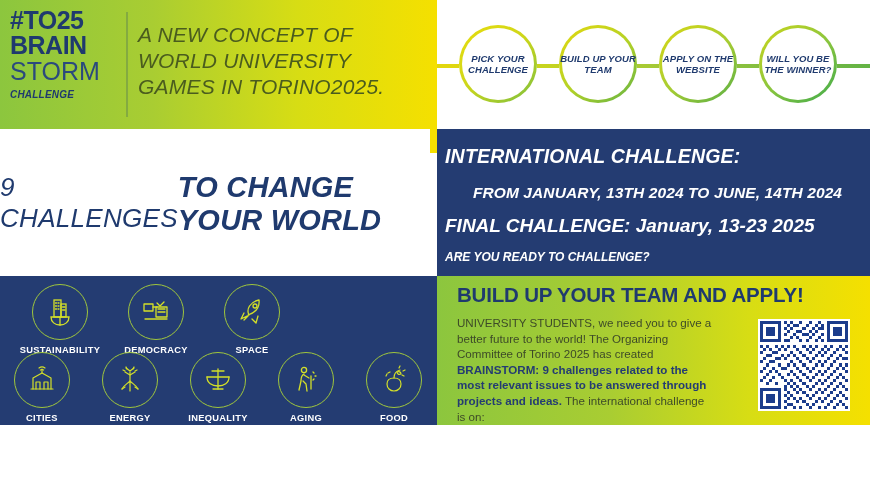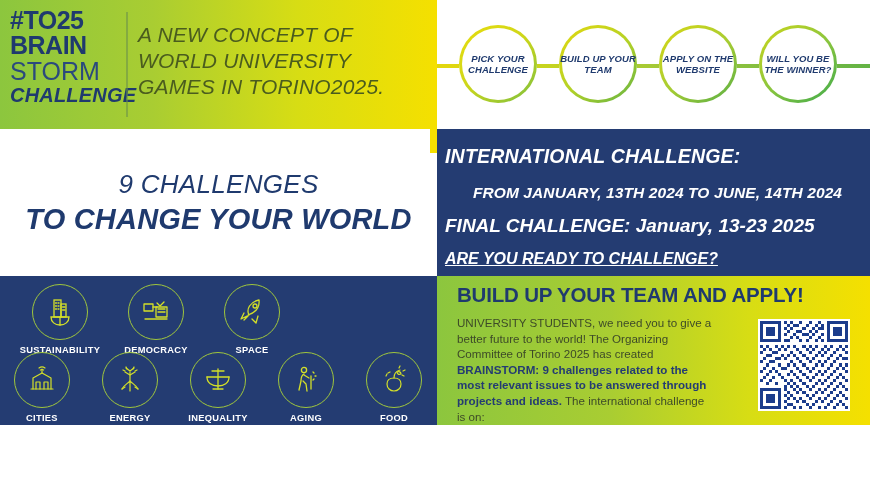--- a/index.html
+++ b/index.html
@@ -14,21 +14,21 @@
   
   .row1 { position:absolute; left:0; top:0; width:870px; height:129px; background:#fff; }
   .brandbox {
     position:absolute; left:0; top:0; width:437px; height:129px;
     background:linear-gradient(90deg,#8cc63e 0%, #a9cd32 35%, #d7dd14 68%, #f5e000 100%);
   }
   .logo { position:absolute; left:10px; top:8px; width:112px; height:112px; color:#1f3a6e; }
   .logo .l1 { font-size:25px; font-weight:bold; letter-spacing:-0.5px; line-height:25px; }
   .logo .l2 { font-size:25px; font-weight:bold; letter-spacing:-0.5px; line-height:25px; }
   .logo .l3 { font-size:25px; font-weight:300; letter-spacing:0px; line-height:27px; color:#2b4a7d; }
-  .logo .l4 { font-size:20px; font-weight:bold; font-style:italic; letter-spacing:0.2px; line-height:20px; }
+  .logo .l4 { font-size:10px; font-weight:bold; font-style:italic; letter-spacing:0.2px; line-height:20px; }
   .logo-div { position:absolute; left:126px; top:12px; width:2px; height:105px; background:#6a8f4a; opacity:.55; }
   .tagline {
     position:absolute; left:138px; top:22px; width:292px;
     font-size:21px; font-style:italic; line-height:26px; color:#4a5c1e;
     letter-spacing:0.2px; font-weight:500;
   }
 
   
   .steps { position:absolute; left:437px; top:0; width:363px; height:129px; }
   .steps .track { position:absolute; left:0; top:64px; height:4px; width:433px;
@@ -49,33 +49,33 @@
   #c1 .ring { background:linear-gradient(140deg,#e8dc0c 0%, #cfd71a 45%, #7cbf3f 100%); }
   #c2 .ring { background:linear-gradient(140deg,#e3d80f 0%, #b6d226 50%, #63b345 100%); }
   #c3 .ring { background:linear-gradient(140deg,#d8d714 0%, #a9cd32 50%, #57ae47 100%); }
   #c4 .ring { background:linear-gradient(140deg,#cdd61a 0%, #8cc63e 50%, #3faa4c 100%); }
   .circle .inner { position:absolute; inset:3px; border-radius:50%; background:#fff; z-index:1; }
 
   
   .row2 { position:absolute; left:0; top:129px; width:870px; height:147px; }
   .ninechal {
     position:absolute; left:0; top:0; width:437px; height:147px; background:#fff;
-    display:flex; flex-direction:column; align-items:center; justify-content:center;
+    display:flex; flex-direction:row; align-items:center; justify-content:center;
   }
   .ninechal .t1 { font-size:26px; font-style:italic; font-weight:400; color:#1f3a6e; letter-spacing:0.3px; }
   .ninechal .t2 { font-size:29px; font-style:italic; font-weight:bold; color:#1f3a6e; letter-spacing:0.2px; margin-top:3px; }
   .yelstrip { position:absolute; left:430px; top:0; width:7px; height:24px; background:#f5e000; }
   .navypanel {
     position:absolute; left:437px; top:0; width:433px; height:147px; background:#243c72;
     padding:16px 0 0 8px; color:#fff;
   }
   .np1 { font-size:19.5px; font-style:italic; font-weight:bold; letter-spacing:0.2px; }
   .np2 { font-size:15.5px; font-style:italic; font-weight:bold; letter-spacing:0.1px; margin-top:16px;text-align:center; }
   .np3 { font-size:19px; font-style:italic; font-weight:bold; margin-top:13px; }
-  .np4 { font-size:16px; font-style:italic; font-weight:bold; margin-top:13px;text-decoration:underline; }
+  .np4 { font-size:12px; font-style:italic; font-weight:bold; margin-top:13px; }
 
   
   .row3 { position:absolute; left:0; top:276px; width:870px; height:149px; }
   .iconpanel { position:absolute; left:0; top:0; width:437px; height:149px; background:#243c72; }
   .icorow { position:absolute; display:flex; }
   .ico { width:88px; text-align:center; }
   .ico .disc {
     width:56px; height:56px; margin:0 auto; border-radius:50%;
     border:1.6px solid #9fc63d; display:flex; align-items:center; justify-content:center;
   }

